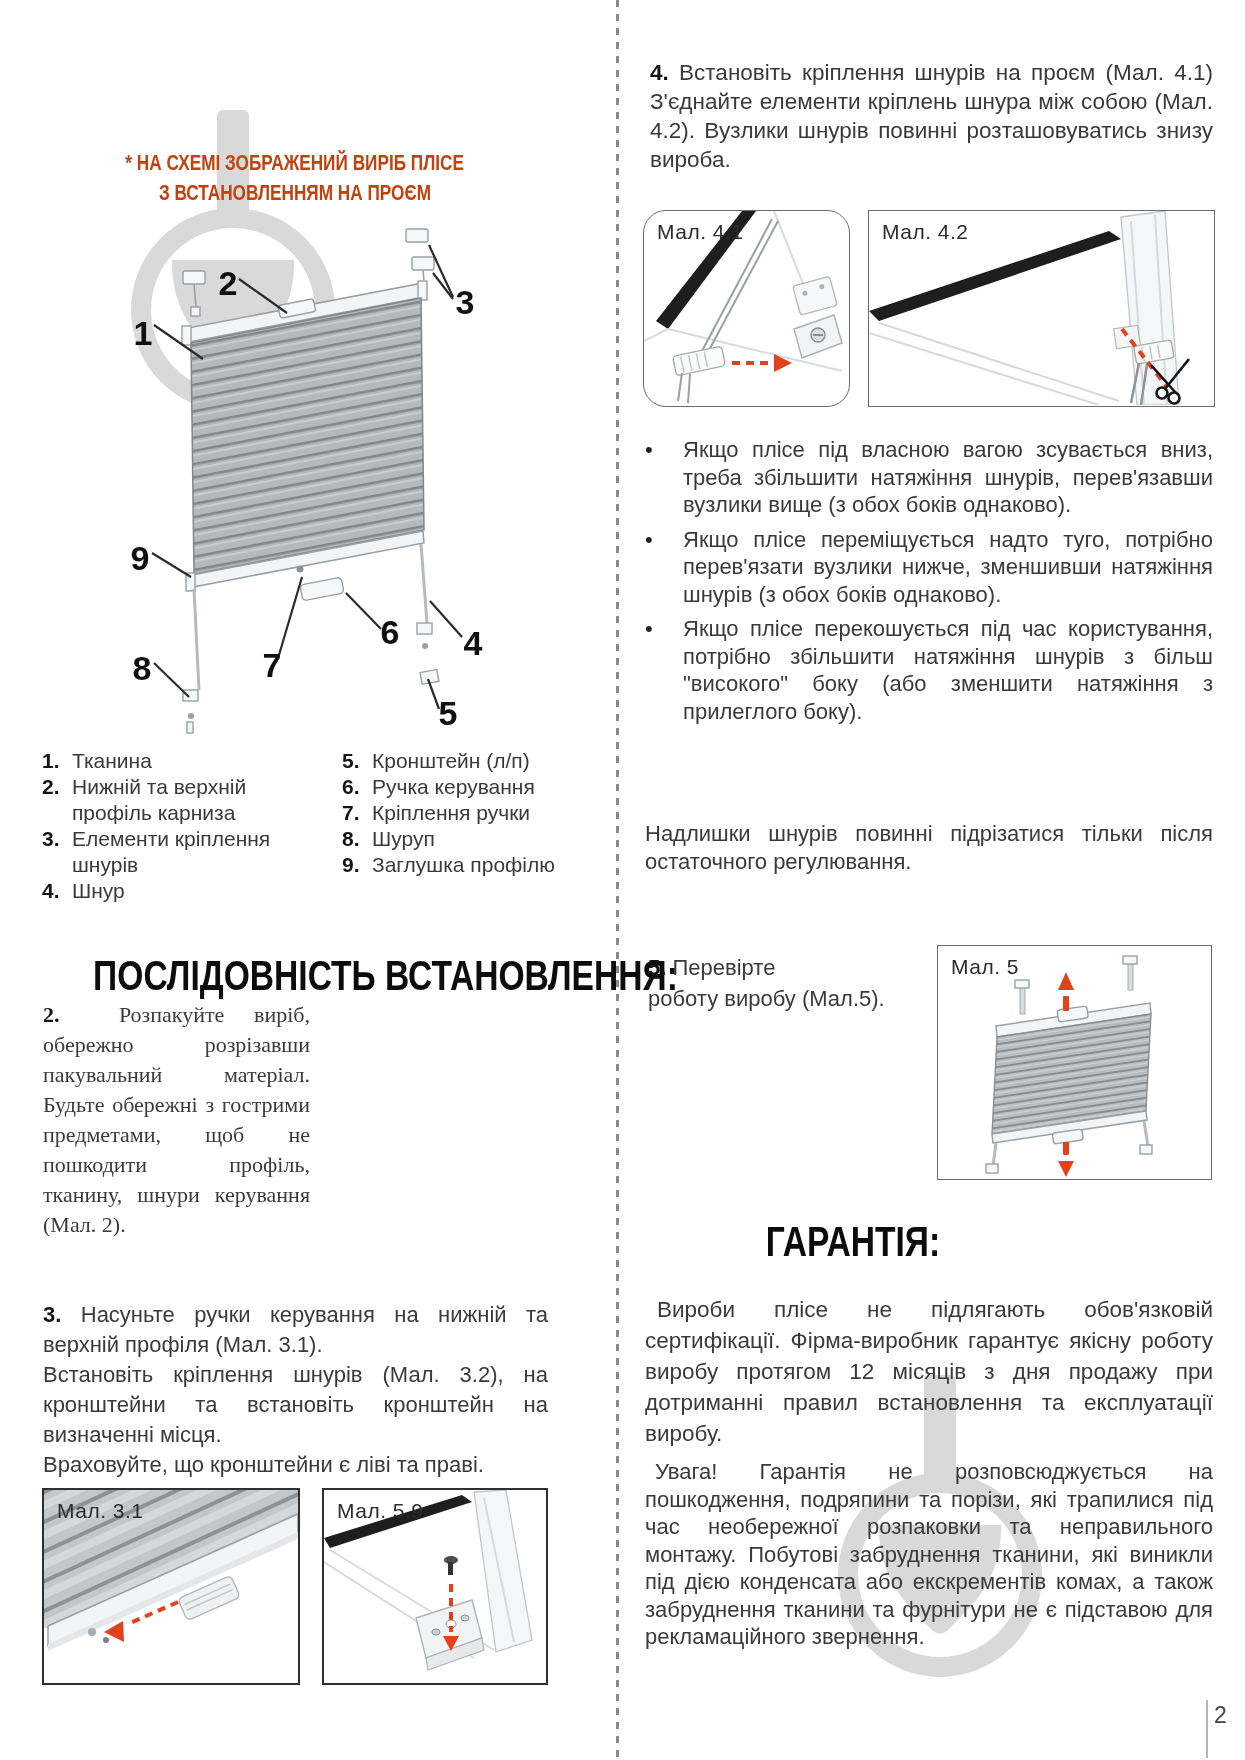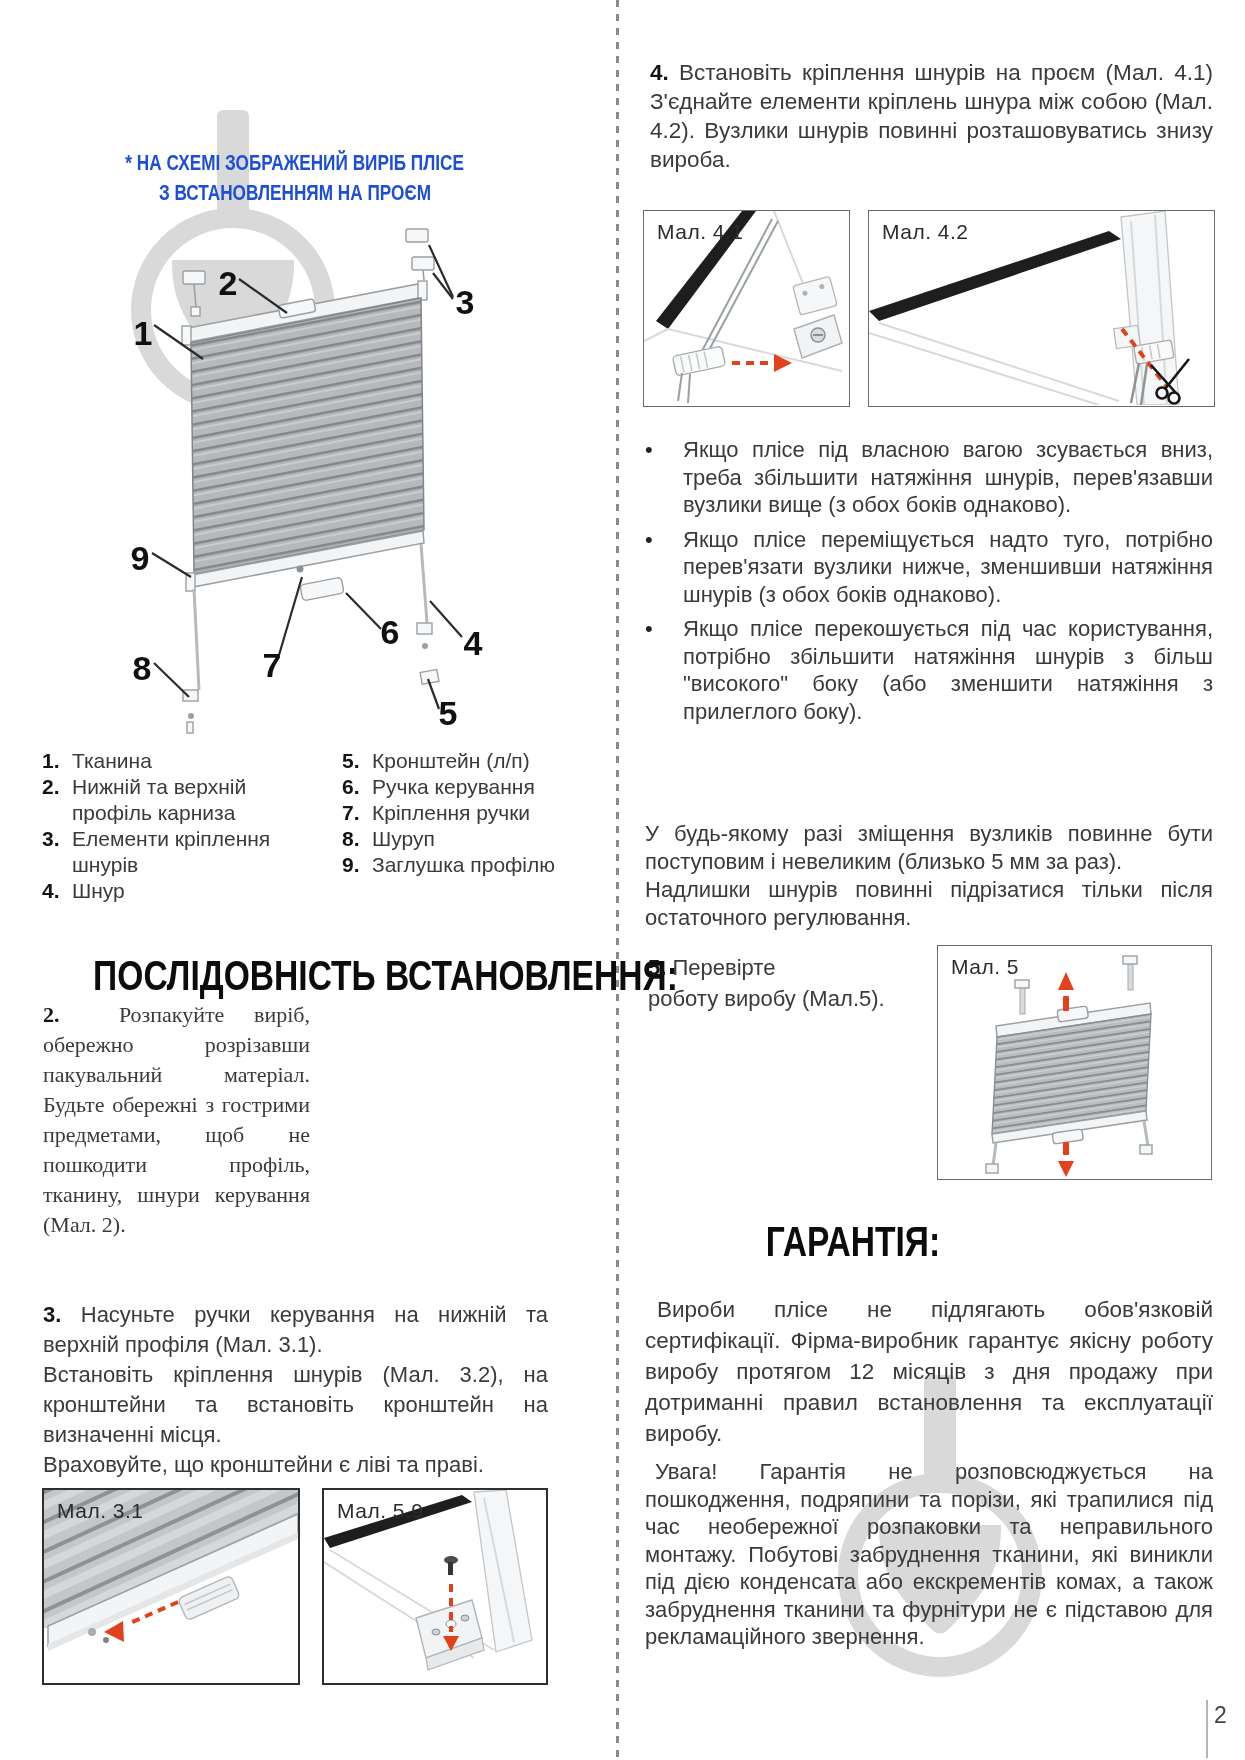--- a/index.html
+++ b/index.html
@@ -2,21 +2,21 @@
 <html><head>
 <meta charset="utf-8">
 <style>
   html,body{margin:0;padding:0;background:#ffffff;}
   .page{position:relative;width:1245px;height:1760px;background:#fff;overflow:hidden;
         font-family:"Liberation Sans",sans-serif;color:#333;}
   .abs{position:absolute;}
   .cond{display:inline-block;transform:scaleX(0.8);transform-origin:center;white-space:nowrap;}
   .h1{font-weight:bold;color:#0c0c0c;font-size:45px;line-height:49px;text-align:center;}
   .h2{font-weight:bold;color:#0c0c0c;font-size:42px;text-align:center;}
-  .sub{font-weight:bold;color:#1d4ed8;font-size:21.5px;line-height:30px;text-align:center;}
+  .sub{font-weight:bold;color:#c2410c;font-size:21.5px;line-height:30px;text-align:center;}
   .para{font-size:22px;line-height:30px;text-align:justify;color:#3a3a3a;}
   .para b{color:#141414;}
   .lastj{text-align-last:justify;}
   .legend-item{position:relative;padding-left:30px;font-size:21px;line-height:26px;color:#3a3a3a;}
   .legend-item b{position:absolute;left:0;top:0;color:#141414;}
   .figbox{position:absolute;background:#fff;box-sizing:border-box;}
   .figbox.dark{border:2px solid #2f2f2f;}
   .figbox.lite{border:1.5px solid #6a6a6a;}
   .figlabel{position:absolute;top:9px;left:13px;font-size:21px;color:#2c2c2c;letter-spacing:.5px;z-index:3;}
   .bullet-row{display:flex;margin-bottom:7px;}
@@ -228,21 +228,21 @@
       <line x1="127" y1="94" x2="127" y2="142" class="redline"></line>
       <polygon points="119,146 135,146 127,161" class="redfill"></polygon>
     </svg>
   </div>
 
   <div class="abs z1 para lastj" style="left:650px;top:58px;width:563px;font-size:22.5px;line-height:29px;">
     <b>4.</b>
     <span>Встановіть кріплення шнурів на проєм (Мал. 4.1) З'єднайте елементи кріплень шнура між собою (Мал. 4.2). Вузлики шнурів повинні розташовуватись знизу вироба.</span>
   </div>
 
-  <div class="figbox lite z1" style="left:643px;top:210px;width:207px;height:197px;">
+  <div class="figbox lite z1" style="left:643px;top:210px;width:207px;height:197px;border-radius:23px;">
     <div class="figlabel">Мал. 4.1</div>
     <svg width="204" height="194" viewBox="0 0 204 194">
       <polygon points="12,110 98,0 112,0 24,118" class="darkband"></polygon>
       <line x1="24" y1="118" x2="198" y2="160" class="sline"></line>
       <line x1="0" y1="130" x2="24" y2="118" class="sline"></line>
       <line x1="130" y1="0" x2="168" y2="95" class="sline"></line>
       <line x1="58" y1="140" x2="128" y2="8" stroke="#9aa0a3" stroke-width="2"></line>
       <line x1="64" y1="141" x2="134" y2="10" stroke="#9aa0a3" stroke-width="2"></line>
       <g transform="rotate(-12 55 150)">
         <rect x="30" y="140" width="50" height="20" rx="4" fill="#fafbfb" stroke="#a9adb0" stroke-width="1.4"></rect>
@@ -303,21 +303,20 @@
       <span class="bullet-dot">•</span>
       <div class="bullet-text">Якщо плісе переміщується надто туго, потрібно перев'язати вузлики нижче, зменшивши натяжіння шнурів (з обох боків однаково).</div>
     </div>
     <div class="bullet-row">
       <span class="bullet-dot">•</span>
       <div class="bullet-text">Якщо плісе перекошується під час користування, потрібно збільшити натяжіння шнурів з більш "високого" боку (або зменшити натяжіння з прилеглого боку).</div>
     </div>
   </div>
 
   <div class="abs z1" style="left:645px;top:820px;width:568px;">
-    <div class="para" style="line-height:28px;">У будь-якому разі зміщення вузликів повинне бути поступовим і невеликим (близько 5 мм за раз).</div>
     <div class="para" style="line-height:28px;">Надлишки шнурів повинні підрізатися тільки після остаточного регулювання.</div>
   </div>
 
   <div class="abs z1 para" style="left:648px;top:952px;width:270px;line-height:31px;text-align:left;">
     <b>5.</b>
     <span>Перевірте</span><br>
     <span>роботу виробу (Мал.5).</span>
   </div>
 
   <div class="figbox lite z1" style="left:937px;top:945px;width:275px;height:235px;">

